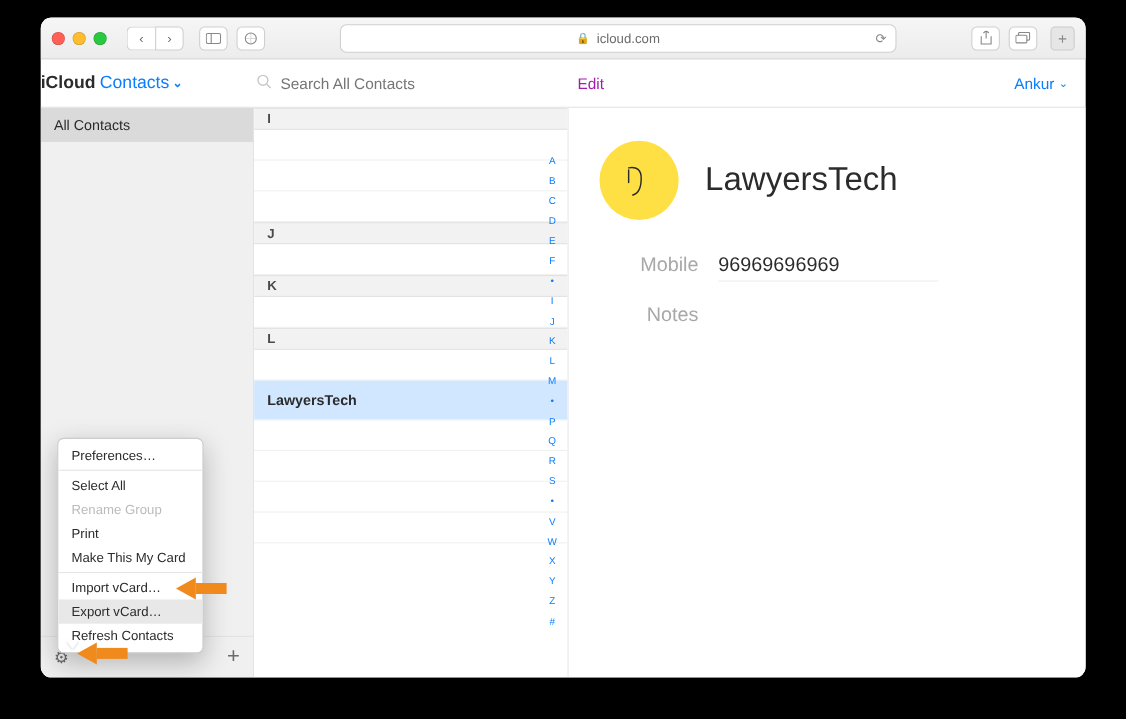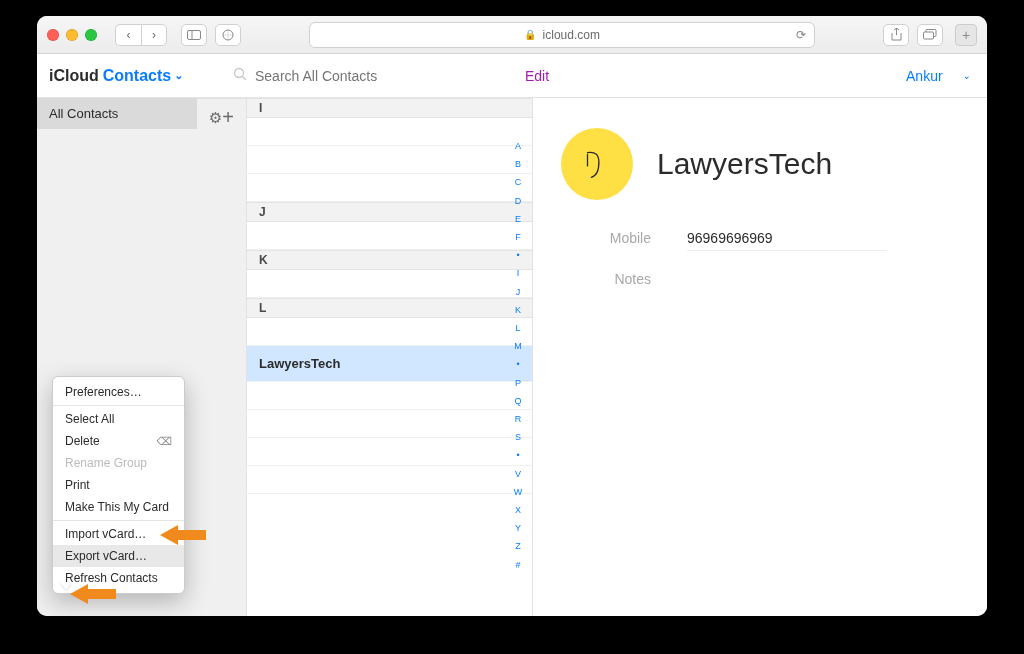--- a/index.html
+++ b/index.html
@@ -16,33 +16,33 @@
 .pillgroup{display:flex}
 .pillgroup .pillbtn:first-child{border-top-right-radius:0;border-bottom-right-radius:0;border-right:none}
 .pillgroup .pillbtn:last-child{border-top-left-radius:0;border-bottom-left-radius:0}
 .urlbar{flex:1; height:26px; background:#fff; border:1px solid #d0d0d0; border-radius:6px; display:flex; align-items:center; justify-content:center; gap:6px; color:#6b6b6b; font-size:12px; position:relative; margin:0 60px;}
 .urlbar .lock{font-size:10px}
 .rbtn{position:absolute; right:8px; color:#888; font-size:12px}
 .newtab{width:22px;height:22px;background:#e6e6e6;border:1px solid #ccc;border-radius:4px;display:flex;align-items:center;justify-content:center;color:#888;font-size:14px;margin-left:4px}
 
 
 .icloud-hdr{height:44px;display:flex;border-bottom:1px solid #e3e3e3}
-.icloud-hdr .l{width:186px;display:flex;align-items:center;padding-left:12px;font-size:16px;font-weight:600;color:#2b2b2b}
-.icloud-hdr .l span.blue{color:#0a7dff;font-weight:700;margin-left:4px}
+.icloud-hdr .l{width:186px;display:flex;align-items:center;padding-left:0;font-size:16px;font-weight:600;color:#2b2b2b}
+.icloud-hdr .l span.blue{color:#0a7dff;font-weight:400;margin-left:4px}
 .icloud-hdr .l .chev{color:#0a7dff;font-size:11px;margin-left:3px}
 .icloud-hdr .m{flex:0 0 286px;display:flex;align-items:center;padding-left:10px;color:#b4b4b4;font-size:14px}
 .icloud-hdr .m .sicon{margin-right:8px;color:#c7c7c7}
 .icloud-hdr .r{flex:1;display:flex;align-items:center;justify-content:space-between;padding:0 16px}
 .icloud-hdr .r a{color:#a21caf;font-size:14px}
-.icloud-hdr .r .usr{color:#0a7dff;font-size:14px;display:flex;align-items:center;gap:20px}
+.icloud-hdr .r .usr{color:#0a7dff;font-size:14px;display:flex;align-items:center;gap:4px}
 
 .body{flex:1;display:flex;overflow:hidden}
 
 
-.sidebar{width:210px;background:#f0f0f0;border-right:1px solid #e3e3e3;display:flex;flex-direction:row}
+.sidebar{width:194px;background:#f0f0f0;border-right:1px solid #e3e3e3;display:flex;flex-direction:column}
 .sidebar .grp{flex:1}
 .sidebar .row{padding:8px 12px;font-size:13px;color:#2b2b2b}
 .sidebar .row.sel{background:#dadada;font-weight:400}
 .sidebar .foot{height:38px;display:flex;align-items:center;justify-content:space-between;padding:0 12px;border-top:1px solid #e3e3e3;color:#6b6b6b;font-size:18px}
 .gear{font-size:15px}
 .plus{font-size:20px;font-weight:300}
 
 
 .list{width:286px;border-right:1px solid #e3e3e3;position:relative;background:#fff;overflow:hidden}
 .list .sect{background:#f2f2f2;border-top:1px solid #e3e3e3;border-bottom:1px solid #e3e3e3;font-size:12px;font-weight:600;color:#4a4a4a;height:20px;display:flex;align-items:center;padding-left:12px}
@@ -51,21 +51,21 @@
 .list .item.spacer{height:28px}
 .alpha{position:absolute;right:6px;top:44px;bottom:46px;width:16px;display:flex;flex-direction:column;justify-content:space-between;font-size:9px;color:#0a7dff;text-align:center;line-height:1}
 .alpha span{cursor:default}
 
 
 .detail{flex:1;padding:30px 28px;background:#fff;position:relative}
 .detail .hdr{display:flex;align-items:center;gap:24px;margin-bottom:30px}
 .avatar{width:72px;height:72px;border-radius:50%;background:#ffe044;display:flex;align-items:center;justify-content:center;position:relative}
 .avatar svg{width:38px;height:38px}
 .cname{font-size:30px;font-weight:300;color:#2b2b2b}
-.field{display:flex;gap:36px;font-size:14px;margin-bottom:20px;padding-left:30px}
+.field{display:flex;gap:18px;font-size:18px;margin-bottom:20px;padding-left:30px}
 .field .lbl{width:60px;text-align:right;color:#a8a8a8}
 .field .val{color:#2b2b2b;border-bottom:1px solid #eee;flex:0 0 200px;padding-bottom:4px}
 .field.notes .val{border:none}
 
 
 .menu{position:absolute;left:52px;bottom:60px;width:133px;background:#fff;border:1px solid #ccc;border-radius:6px;box-shadow:0 8px 24px rgba(0,0,0,.25);padding:4px 0;font-size:12px;color:#2b2b2b;z-index:50}
 .menu .mi{padding:4px 12px;display:flex;justify-content:space-between;align-items:center}
 .menu .mi.disabled{color:#bbb}
 .menu .mi.highlight{background:#e8e8e8}
 .menu hr{border:none;border-top:1px solid #e5e5e5;margin:2px 0}
@@ -227,24 +227,20 @@
 </div>
 
 <div class="menu">
   <div class="mi">
       <span>Preferences…</span>
     </div>
   <hr>
   <div class="mi">
       <span>Select All</span>
     </div>
-  <div class="mi">
-      <span>Delete</span>
-      <span class="bs">⌫</span>
-    </div>
   <div class="mi disabled">
       <span>Rename Group</span>
     </div>
   <div class="mi">
       <span>Print</span>
     </div>
   <div class="mi">
       <span>Make This My Card</span>
     </div>
   <hr>

